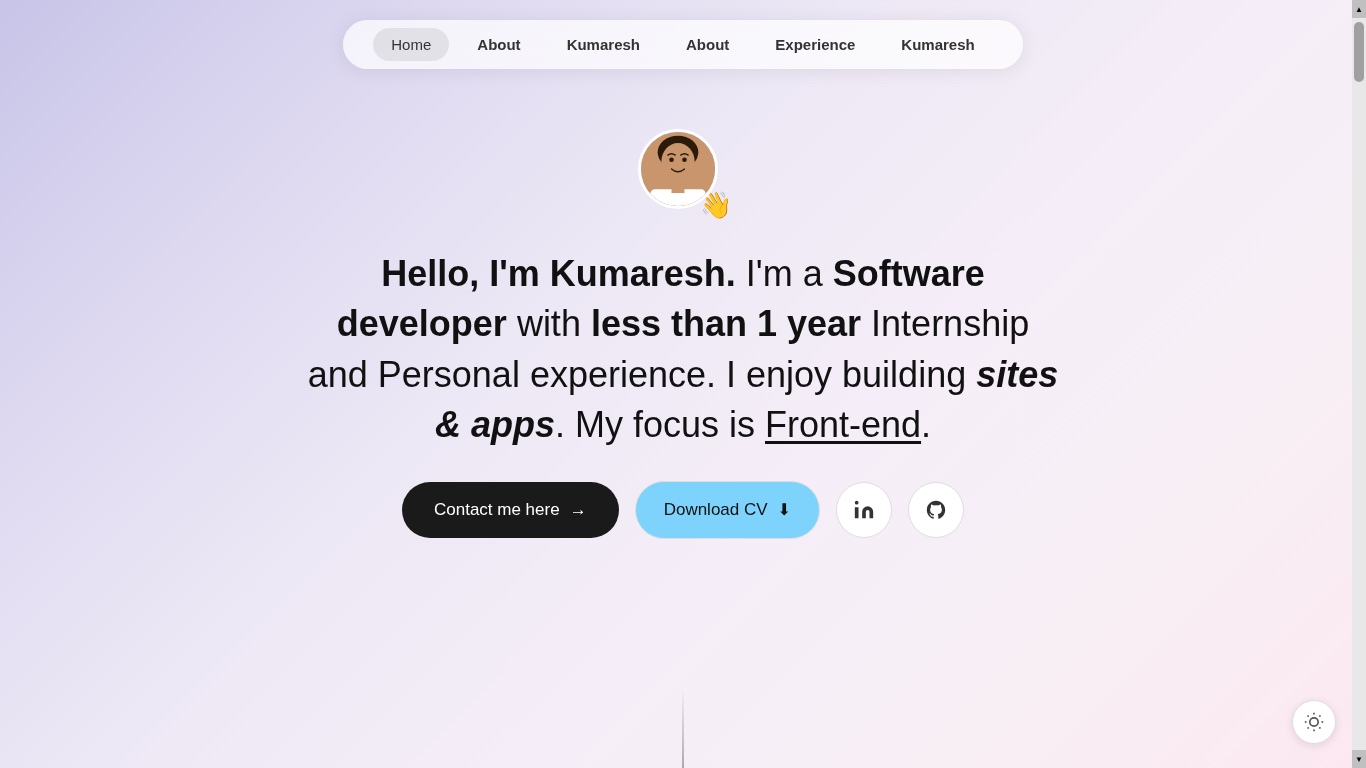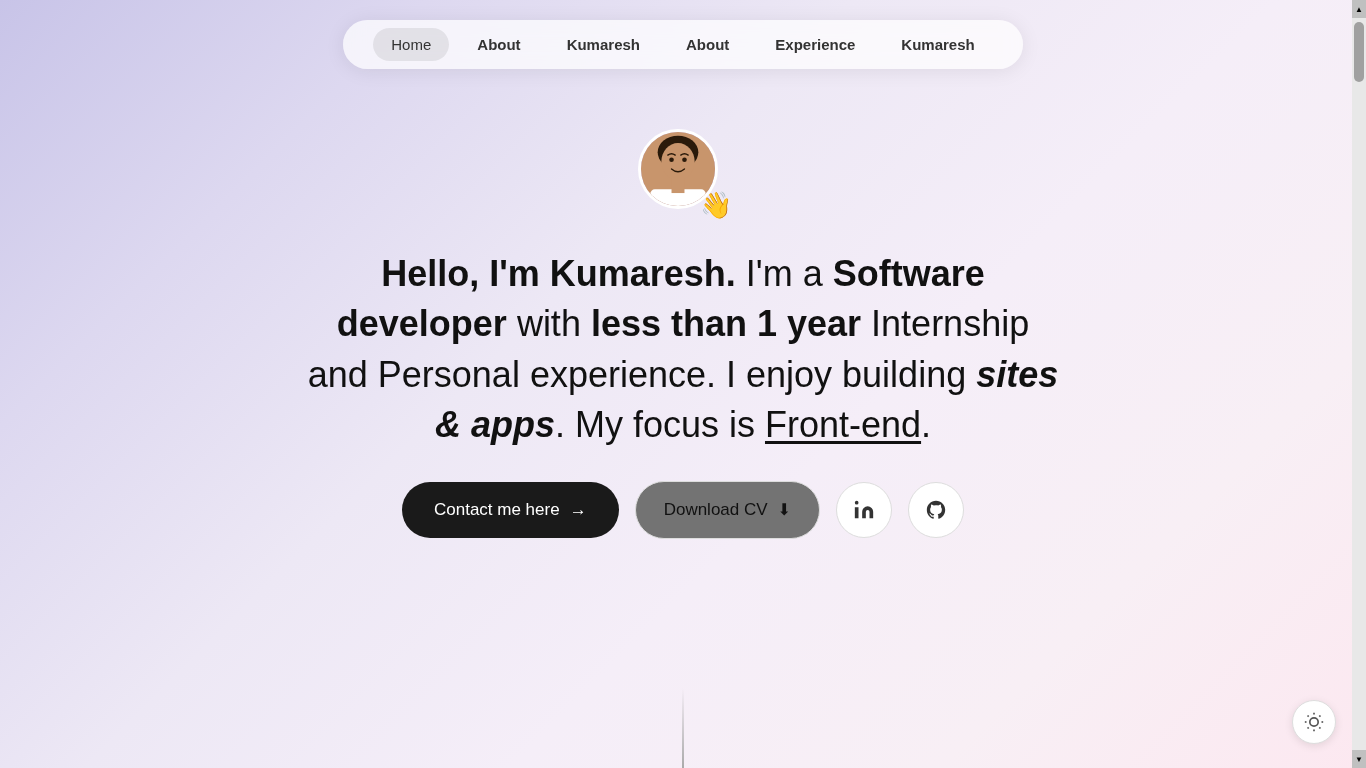--- a/index.html
+++ b/index.html
@@ -170,21 +170,21 @@
       font-size: 17px;
       font-weight: 500;
       cursor: pointer;
       display: flex;
       align-items: flex-start;
       gap: 10px;
       transition: background 0.2s;
     }
 
     .btn-download {
-      background: #737373;
+      background: #7dd3fc;
       color: #111;
       border: 1.5px solid #ddd;
       border-radius: 50px;
       padding: 18px 28px;
       font-size: 17px;
       font-weight: 500;
       cursor: pointer;
       display: flex;
       align-items: center;
       gap: 10px;

